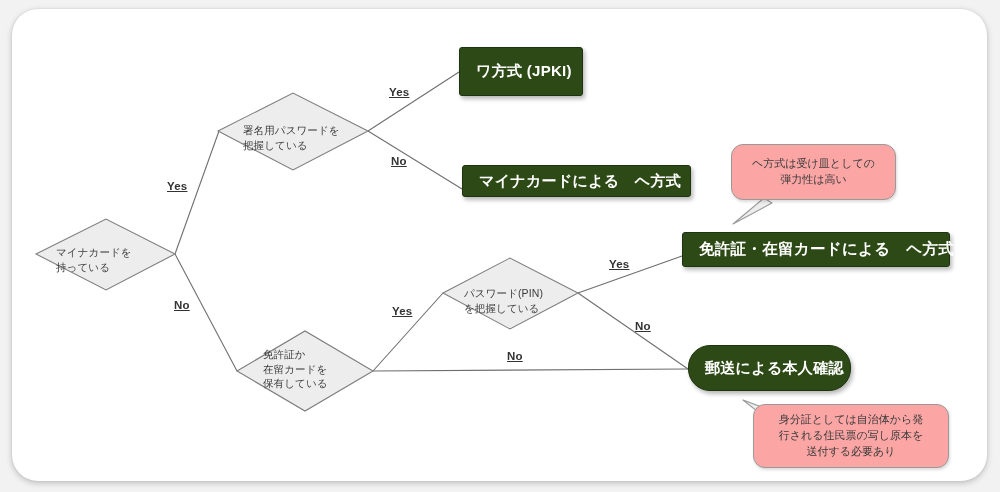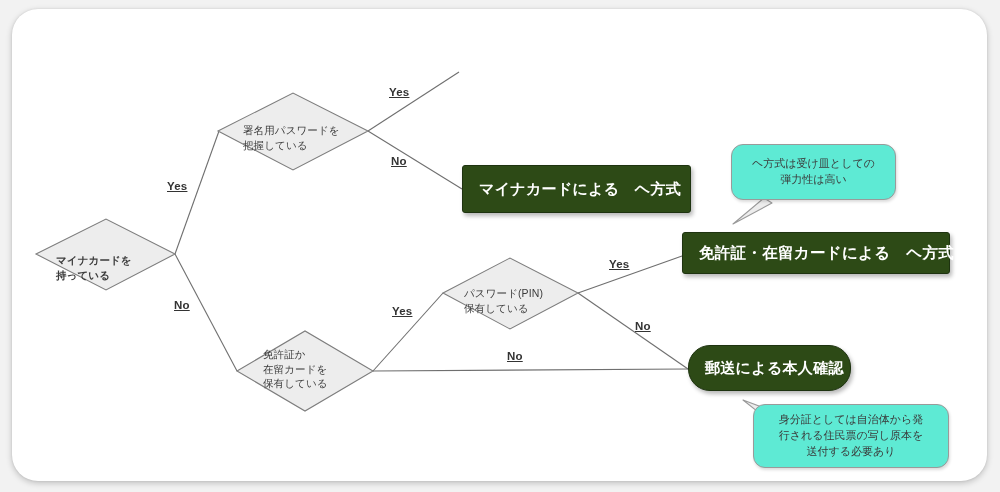--- a/index.html
+++ b/index.html
@@ -67,21 +67,21 @@
     box-shadow: 2px 3px 4px rgba(0,0,0,0.28);
     color: #ffffff;
     font-weight: bold;
     letter-spacing: 0.3px;
     padding-left: 16px;
     box-sizing: border-box;
     white-space: pre;
   }
   
   .callout {
-    background: #5eead4;
+    background: #fca5a5;
     border: 1px solid #9a9a9a;
     border-radius: 12px;
     color: #3a3a3a;
     display: flex;
     align-items: center;
     justify-content: center;
     text-align: center;
     line-height: 1.45;
     white-space: pre-line;
     box-sizing: border-box;
@@ -130,47 +130,50 @@
       <polygon points="237,371 305,331 373,371 305,411"></polygon>
       <polygon points="443,293 510,258 578,293 510,329"></polygon>
     </g>
 
     <g fill="#ededed" stroke="#9a9a9a" stroke-width="1.1" stroke-linejoin="round">
       <polygon points="764,198 733,224 772,203"></polygon>
       <polygon points="775,412 743,400 772,423"></polygon>
     </g>
   </svg>
 
-  <div class="node diamond" style="left:56px; top:242px; width:120px; height:40px;font-weight:bold;">
+  <div class="node diamond" style="left:56px; top:234px; width:120px; height:40px;">
     <span class="dlabel">マイナカードを
 持っている</span>
   </div>
 
   <div class="node diamond" style="left:243px; top:112px; width:130px; height:40px;">
     <span class="dlabel">署名用パスワードを
 把握している</span>
   </div>
 
   <div class="node diamond" style="left:263px; top:336px; width:120px; height:54px;">
     <span class="dlabel">免許証か
 在留カードを
 保有している</span>
   </div>
 
   <div class="node diamond" style="left:464px; top:275px; width:120px; height:40px;">
     <span class="dlabel">パスワード(PIN)
-保有している</span>
+を把握している</span>
   </div>
 
+  <div class="node result" style="left:459px; top:47px; width:124px; height:49px; font-size:15px;">
+    <span>ワ方式 (JPKI)</span>
+  </div>
 
-  <div class="node result" style="left:462px; top:165px; width:229px; height:48px; font-size:15px;">
+  <div class="node result" style="left:462px; top:165px; width:229px; height:32px; font-size:15px;">
     <span>マイナカードによる　ヘ方式</span>
   </div>
 
-  <div class="node result" style="left:682px; top:232px; width:268px; height:42px; font-size:15.5px;">
+  <div class="node result" style="left:682px; top:232px; width:268px; height:35px; font-size:15.5px;">
     <span>免許証・在留カードによる　ヘ方式</span>
   </div>
 
   <div class="node result" style="left:688px; top:345px; width:163px; height:46px; font-size:15px;border-radius:22px;">
     <span>郵送による本人確認</span>
   </div>
 
   <div class="node callout" style="left:731px; top:144px; width:165px; height:56px; font-size:11px;">
     <span>ヘ方式は受け皿としての
 弾力性は高い</span>

